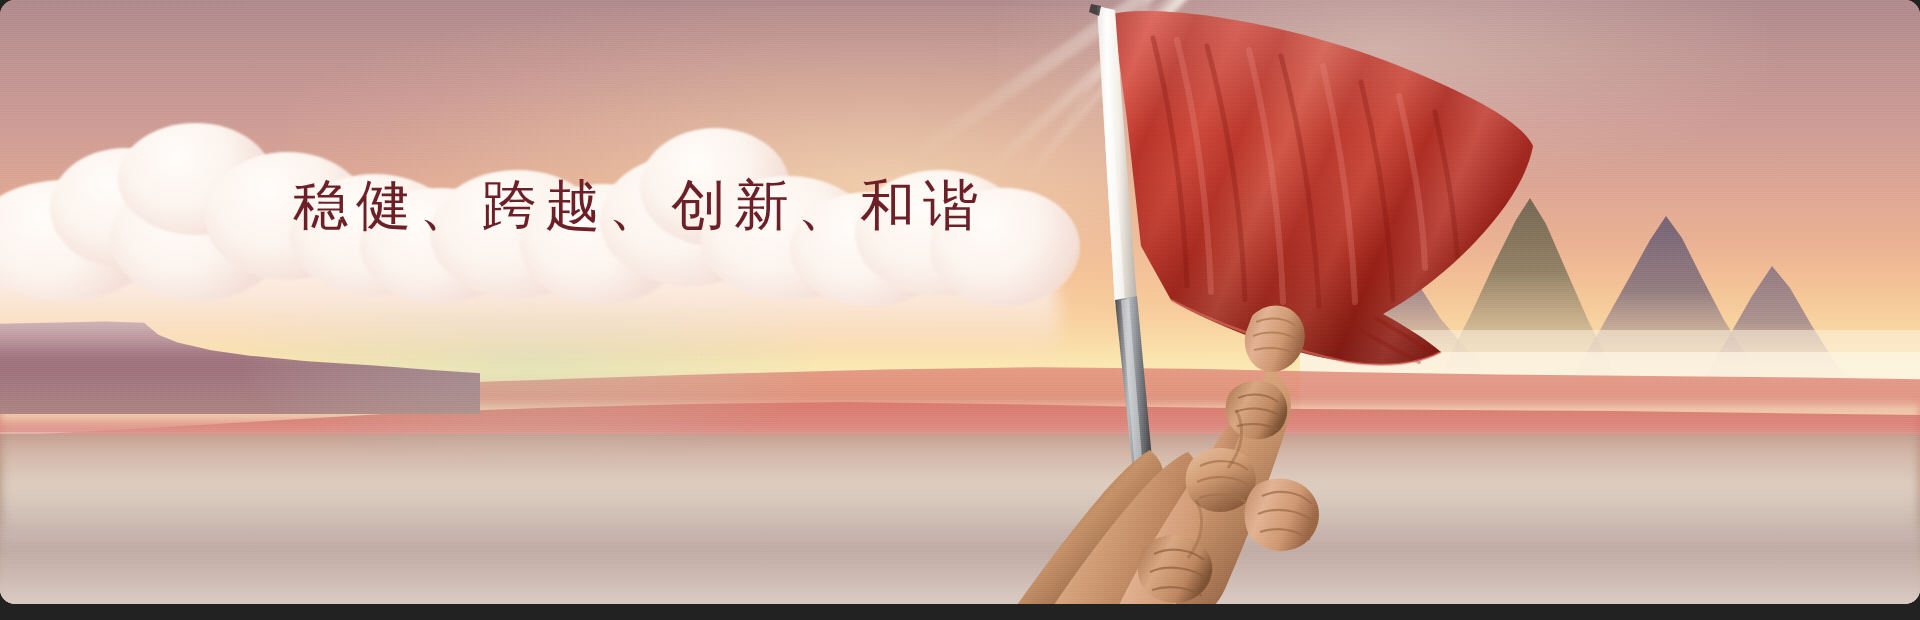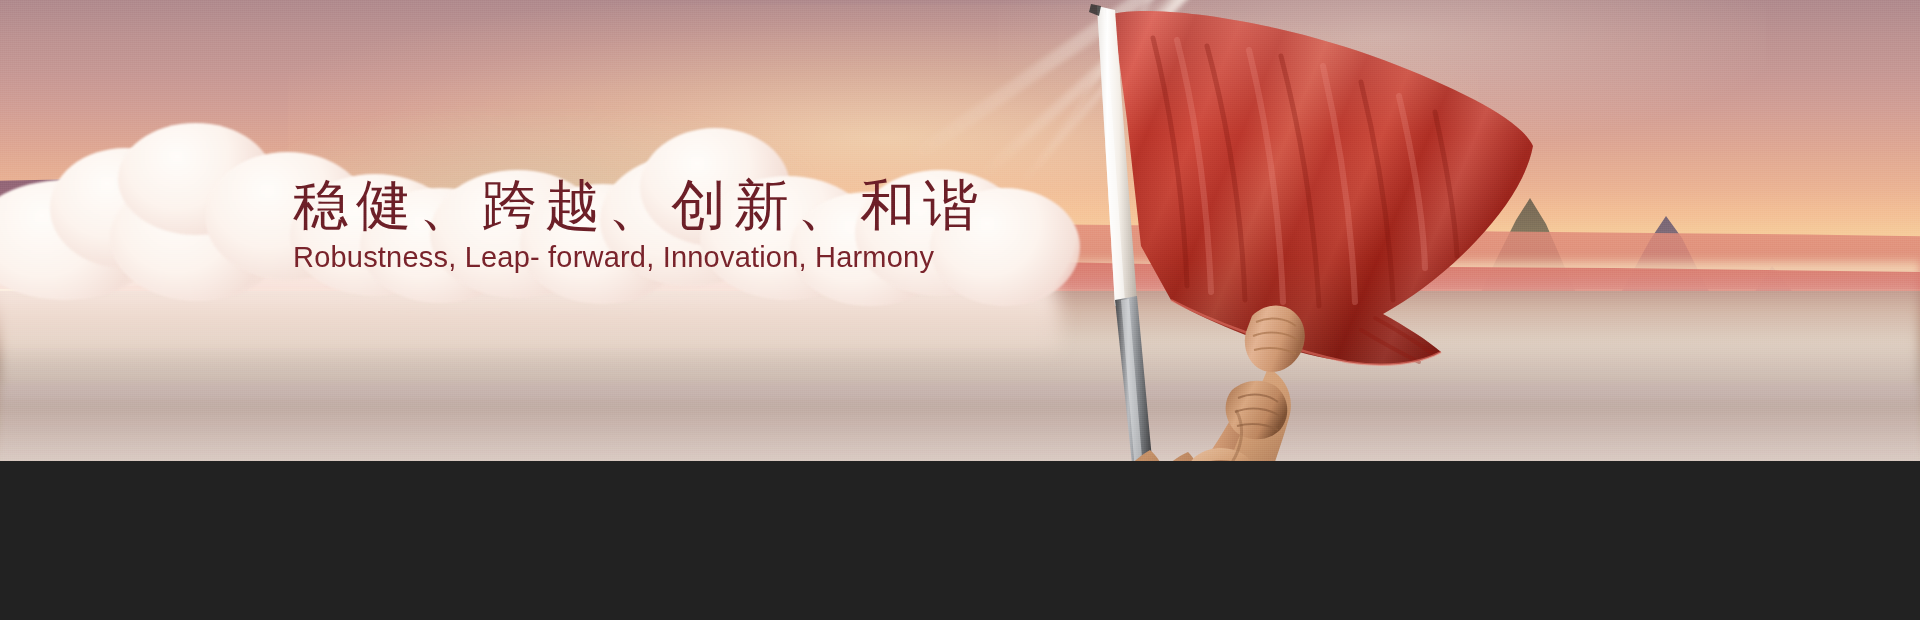--- a/index.html
+++ b/index.html
@@ -2,23 +2,24 @@
 <html><head>
 <meta charset="utf-8">
 <title>Banner</title>
 <style>
   * { margin:0; padding:0; box-sizing:border-box; }
   html,body { background:#222; }
   body { font-family:"Liberation Sans", sans-serif; }
 
   #banner {
     position:relative;
-    width:1920px; height:461px;
+    width:1920px; height:604px;
     overflow:hidden;
     background:#c9a0a0;
+    border-radius:15px;
   }
 
   
   .sky {
     position:absolute; inset:0;
     background:
       linear-gradient(to bottom,
         #b08b8e 0%,
         #bd9392 8%,
         #c79995 16%,
@@ -297,21 +298,20 @@
     <div class="puff" style="left:600px;  top:36px;  width:180px; height:132px;"></div>
     <div class="puff" style="left:640px;  top:10px;  width:150px; height:118px;"></div>
     <div class="puff" style="left:700px;  top:58px;  width:175px; height:124px;"></div>
     <div class="puff" style="left:790px;  top:74px;  width:160px; height:114px;"></div>
     <div class="puff" style="left:855px;  top:52px;  width:170px; height:126px;"></div>
     <div class="puff" style="left:930px;  top:70px;  width:150px; height:118px;"></div>
   </div>
 
   <div class="headline-block">
     <div class="headline">稳健、跨越、创新、和谐</div>
-    <div class="subhead">Robustness, Leap- forward, Innovation, Harmony</div>
   </div>
 
   <div class="flag-group">
     <svg width="460" height="620" viewBox="0 0 460 620">
       <defs>
         <linearGradient id="flagFill" x1="0" y1="0" x2="1" y2="0.35">
           <stop offset="0%" stop-color="#a81f16"></stop>
           <stop offset="9%" stop-color="#d5483a"></stop>
           <stop offset="18%" stop-color="#b52a1e"></stop>
           <stop offset="28%" stop-color="#cb4032"></stop>

